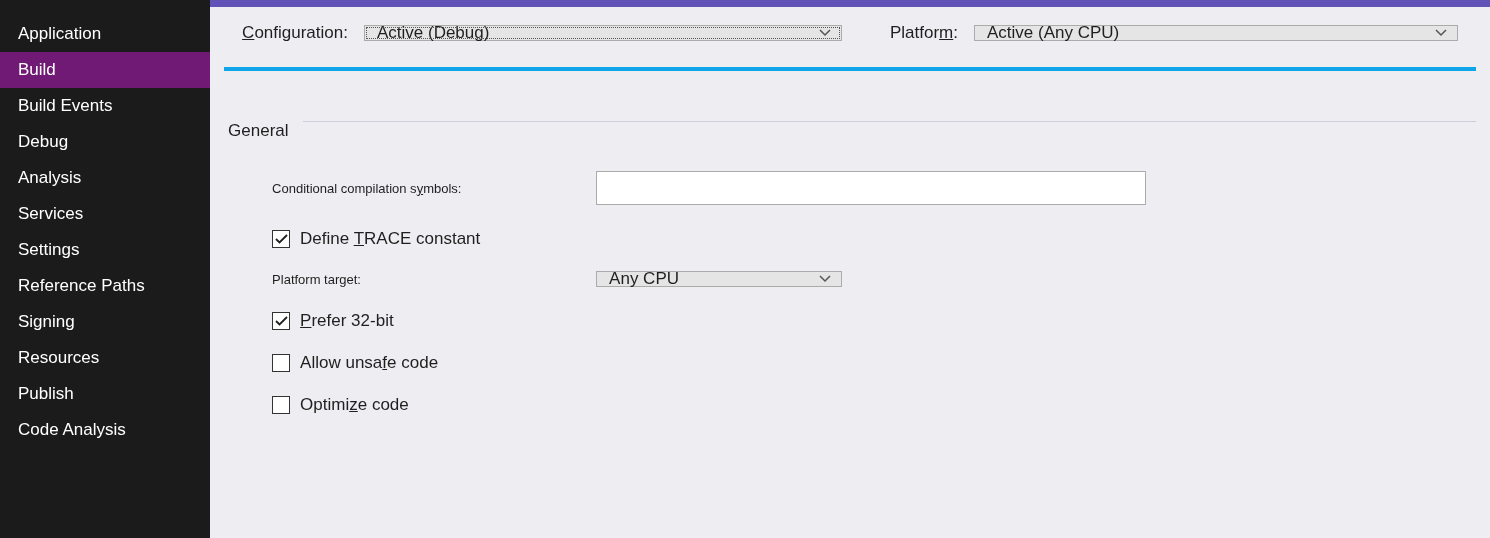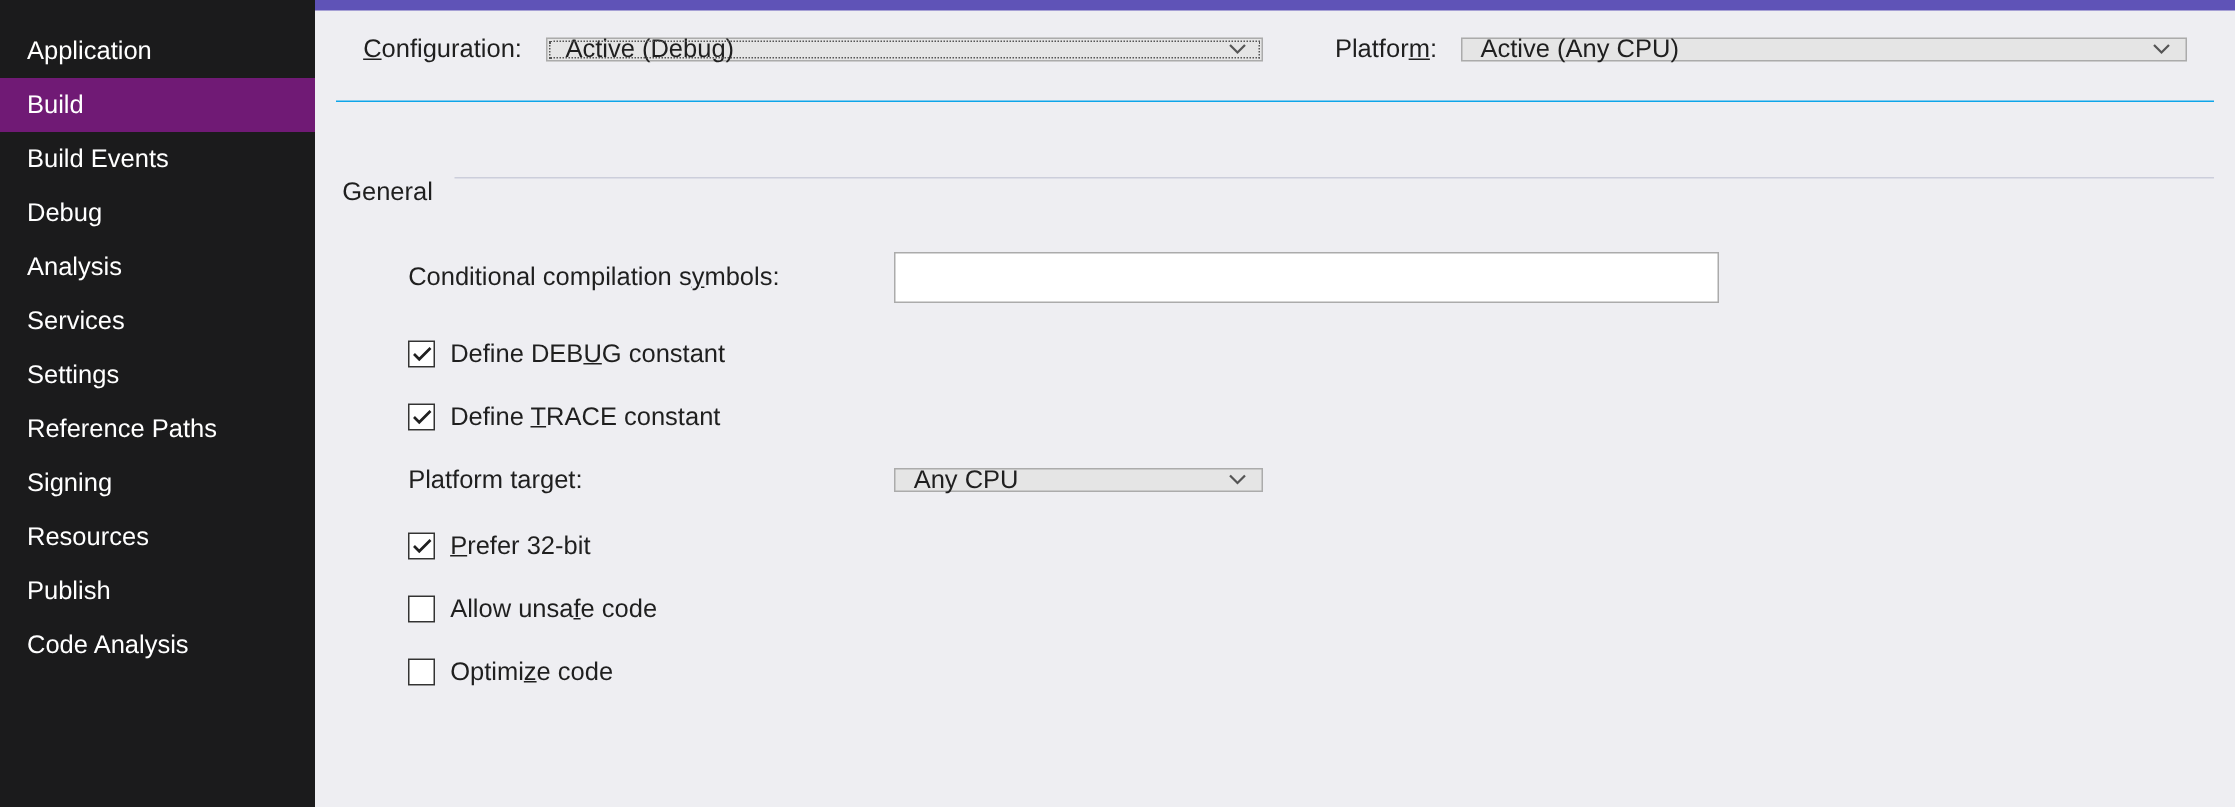--- a/index.html
+++ b/index.html
@@ -37,21 +37,21 @@
       position: relative;
     }
     .top-accent {
       height: 7px;
       background: #5f53b7;
     }
     .config-row {
       display: flex;
       align-items: center;
       padding: 16px 18px 24px 18px;
-      border-bottom: 1px solid #0ea5e9;
+      border-bottom: 4px solid #0ea5e9;
       gap: 16px;
       margin: 0 14px;
     }
     .config-label {
       font-size: 17px;
       color: #1f1f1f;
     }
     .combo {
       display: flex;
       align-items: center;
@@ -99,21 +99,21 @@
     }
     .form-area {
       padding-left: 62px;
     }
     .form-row {
       display: flex;
       align-items: center;
       margin-bottom: 24px;
     }
     .form-label {
-      font-size: 17px;
+      font-size: 13px;
       color: #1f1f1f;
       width: 324px;
     }
     .text-input {
       width: 550px;
       height: 34px;
       border: 1px solid #ababab;
       background: #ffffff;
       padding: 0 8px;
       font-size: 16px;
@@ -190,28 +190,20 @@
     <span class="section-title">General</span>
     <div class="section-line"></div>
   </div>
 
   <div class="form-area">
     <div class="form-row">
       <span class="form-label">Conditional compilation s<span class="u">y</span>mbols:</span>
       <input class="text-input" type="text" value="" style="">
     </div>
 
-    <div class="check-row">
-      <div class="checkbox">
-        <svg class="checkmark" viewBox="0 0 13 10">
-            <path d="M1 5 L4.5 8.5 L12 1" stroke="#1f1f1f" stroke-width="1.8" fill="none"></path>
-          </svg>
-      </div>
-      <span class="check-label">Define DEB<span class="u">U</span>G constant</span>
-    </div>
 
     <div class="check-row">
       <div class="checkbox">
         <svg class="checkmark" viewBox="0 0 13 10">
             <path d="M1 5 L4.5 8.5 L12 1" stroke="#1f1f1f" stroke-width="1.8" fill="none"></path>
           </svg>
       </div>
       <span class="check-label">Define <span class="u">T</span>RACE constant</span>
     </div>
 

